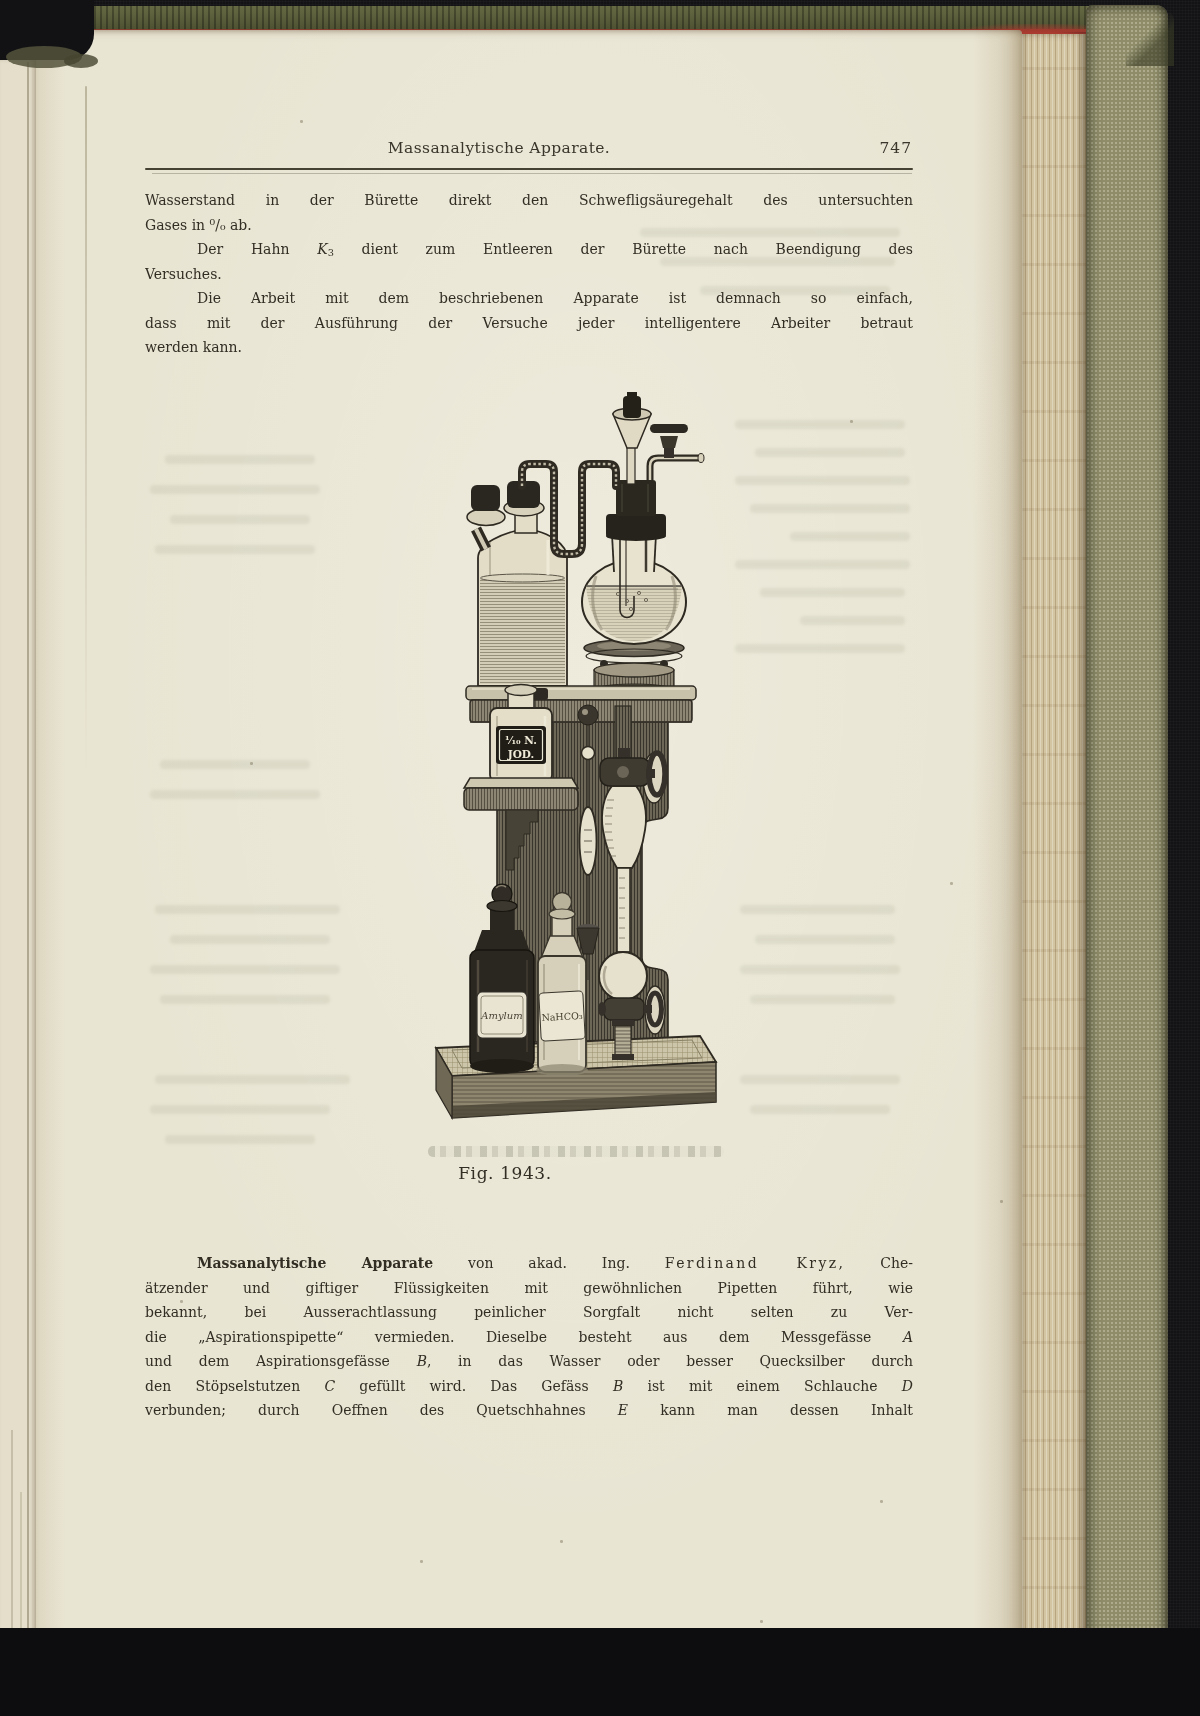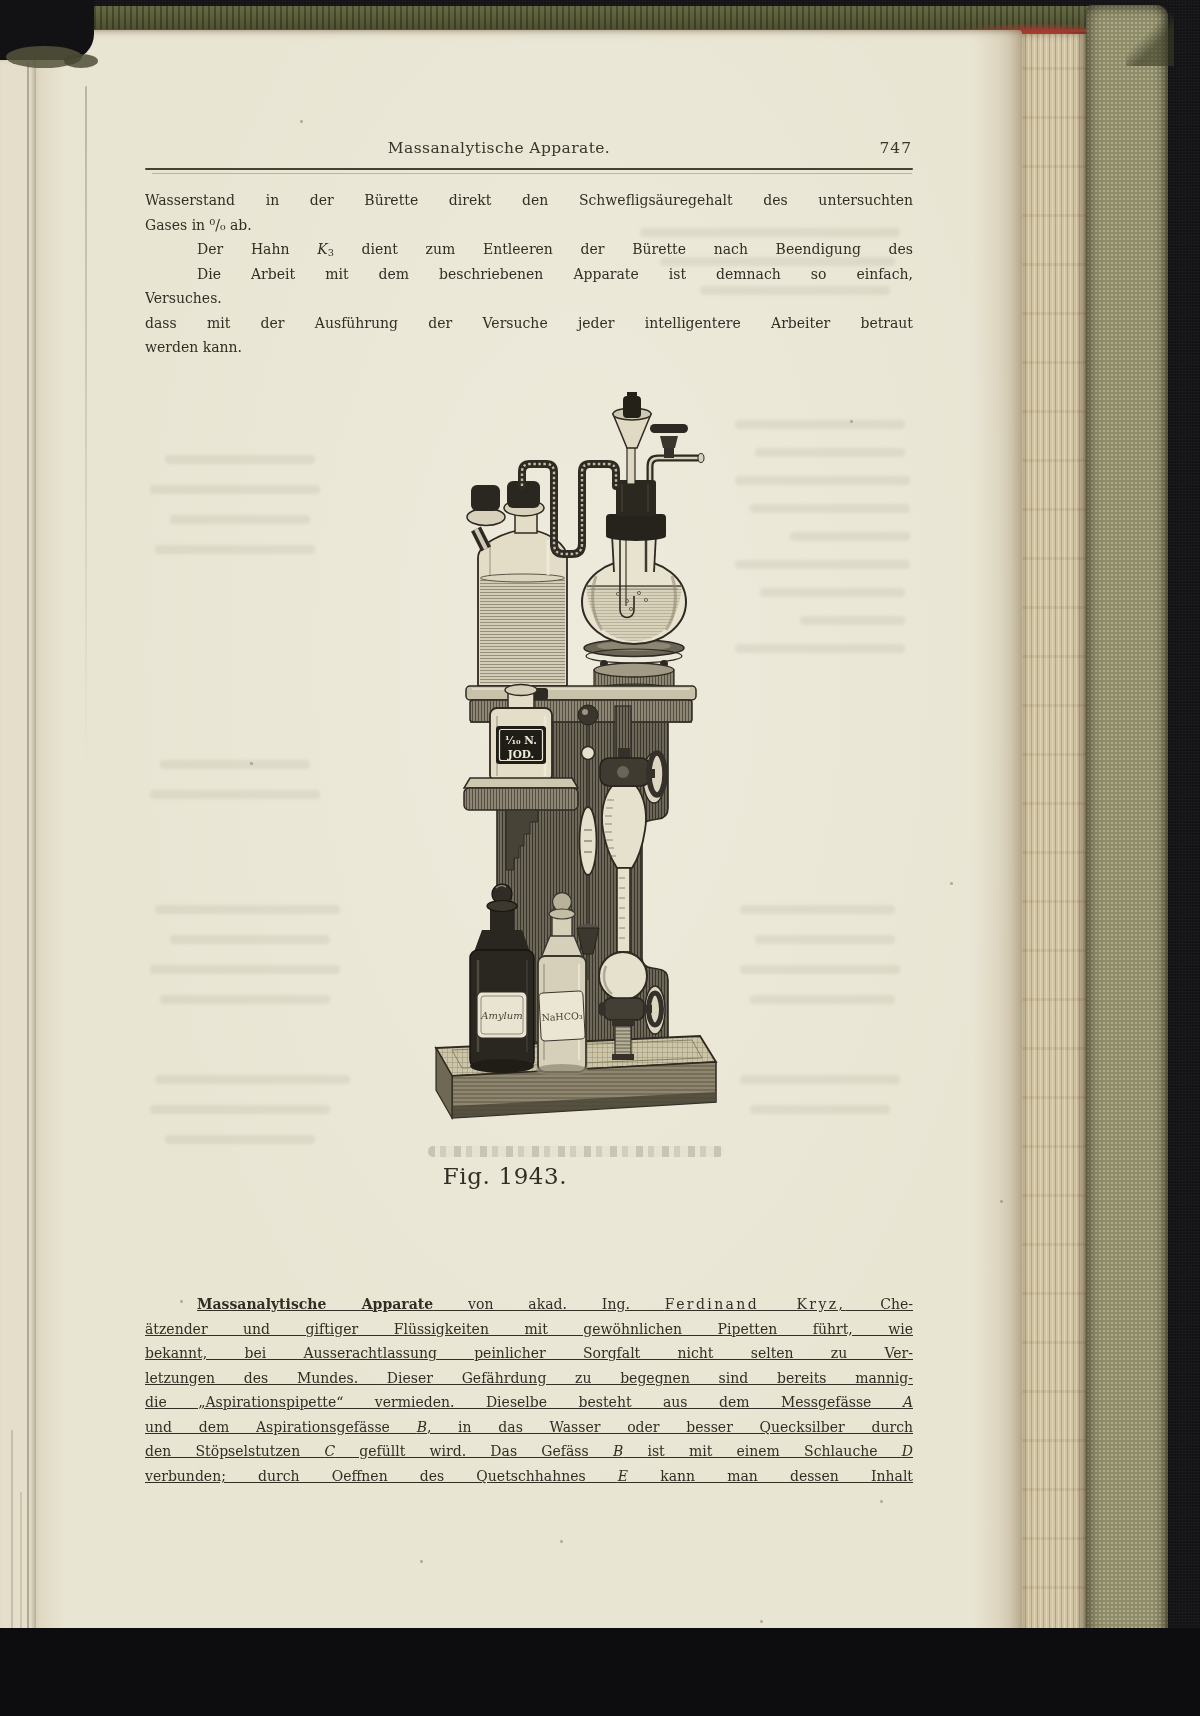--- a/index.html
+++ b/index.html
@@ -61,30 +61,30 @@
   .crease{position:absolute;left:85px;top:86px;width:2px;height:690px;border-radius:2px;opacity:.8;
     background:linear-gradient(180deg,#b3ab92, rgba(179,171,146,0));}
   
   .running-header{position:absolute;left:145px;top:139px;width:768px;height:22px;font-size:15.5px;color:#3a362b;}
   .header-title{position:absolute;left:0;right:0;text-align:center;transform:translateX(-30px);letter-spacing:.4px;}
   .page-number{position:absolute;right:1px;top:0;letter-spacing:1px;}
   .header-rule{position:absolute;left:145px;top:168px;width:768px;height:2px;background:#454133;border-radius:1px;}
   .header-rule2{position:absolute;left:152px;top:173px;width:760px;height:1px;background:#454133;opacity:.3;}
   .body-block{position:absolute;left:145px;width:768px;color:#332e24;font-size:14px;}
   #body-top{top:188px;}
-  #body-bottom{top:1292px;text-decoration:underline;}
+  #body-bottom{top:1251px;}
   .line{height:24.55px;line-height:24.55px;text-align:justify;text-align-last:justify;overflow:hidden;}
   .line.last{text-align-last:left;}
   .line.indent{padding-left:52px;}
   .s-b{font-weight:bold;}
   .s-i{font-style:italic;}
   .s-sub{vertical-align:-0.22em;font-size:.7em;}
   .s-sp{letter-spacing:2.4px;}
   .figure-caption{position:absolute;left:145px;top:1163px;width:720px;text-align:center;
-    font-size:23px;letter-spacing:.6px;color:#332e24;}
+    font-size:17px;letter-spacing:.6px;color:#332e24;}
   .figure-wrap{position:absolute;left:430px;top:392px;width:292px;height:742px;}
   .figure-wrap svg{display:block;width:100%;height:100%;}
   
   .ghost{position:absolute;height:9px;border-radius:4px;background:#7c7f66;opacity:.12;filter:blur(1.4px);}
   .smudge{position:absolute;left:428px;top:1146px;width:296px;height:11px;border-radius:5px;opacity:.45;filter:blur(.7px);
     background:repeating-linear-gradient(90deg, rgba(90,92,75,.55) 0 7px, rgba(90,92,75,.05) 7px 12px,
       rgba(90,92,75,.4) 12px 18px, rgba(90,92,75,.08) 18px 26px);}
   .speck{position:absolute;width:2.5px;height:2.5px;border-radius:50%;background:#81795f;opacity:.5;}
 </style>
 </head>
@@ -162,22 +162,22 @@
     <span class="header-title">Massanalytische Apparate.</span>
     <span class="page-number">747</span>
   </div>
   <div class="header-rule"></div>
   <div class="header-rule2"></div>
 
   <div id="body-top" class="body-block">
       <div class="line"><span>Wasserstand in der Bürette direkt den Schwefligsäuregehalt des untersuchten</span></div>
       <div class="line last"><span>Gases in ⁰/₀ ab.</span></div>
       <div class="line indent"><span>Der Hahn </span><span class="s-i">K</span><span class="s-sub">3</span><span> dient zum Entleeren der Bürette nach Beendigung des</span></div>
+      <div class="line last"><span>Versuches.</span></div>
       <div class="line indent"><span>Die Arbeit mit dem beschriebenen Apparate ist demnach so einfach,</span></div>
-      <div class="line last"><span>Versuches.</span></div>
       <div class="line"><span>dass mit der Ausführung der Versuche jeder intelligentere Arbeiter betraut</span></div>
       <div class="line last"><span>werden kann.</span></div>
     </div>
 
   <div class="figure-wrap">
   <svg viewBox="430 392 292 742" xmlns="http://www.w3.org/2000/svg">
     <defs>
       <pattern id="pV" width="3" height="3" patternUnits="userSpaceOnUse">
         <rect width="3" height="3" fill="#6e6959"></rect>
             <path d="M1.5 0V3" stroke="#39352c" stroke-width="1.1"></path>
@@ -412,20 +412,19 @@
   </svg>
   </div>
 
   <div class="smudge"></div>
   <div class="figure-caption">Fig. 1943.</div>
 
   <div id="body-bottom" class="body-block">
       <div class="line indent"><span class="s-b">Massanalytische Apparate</span><span> von akad. Ing. </span><span class="s-sp">Ferdinand Kryz,</span><span> Che-</span></div>
       <div class="line"><span>ätzender und giftiger Flüssigkeiten mit gewöhnlichen Pipetten führt, wie</span></div>
       <div class="line"><span>bekannt, bei Ausserachtlassung peinlicher Sorgfalt nicht selten zu Ver-</span></div>
-      <div class="line"><span>letzungen des Mundes.  Dieser Gefährdung zu begegnen sind bereits mannig-</span></div>
       <div class="line"><span>die „Aspirationspipette“ vermieden.  Dieselbe besteht aus dem Messgefässe </span><span class="s-i">A</span></div>
       <div class="line"><span>und dem Aspirationsgefässe </span><span class="s-i">B</span><span>, in das Wasser oder besser Quecksilber durch</span></div>
       <div class="line"><span>den Stöpselstutzen </span><span class="s-i">C</span><span> gefüllt wird.  Das Gefäss </span><span class="s-i">B</span><span> ist mit einem Schlauche </span><span class="s-i">D</span></div>
       <div class="line"><span>verbunden; durch Oeffnen des Quetschhahnes </span><span class="s-i">E</span><span> kann man dessen Inhalt</span></div>
     </div>
 
 </div>
 
 </body></html>

